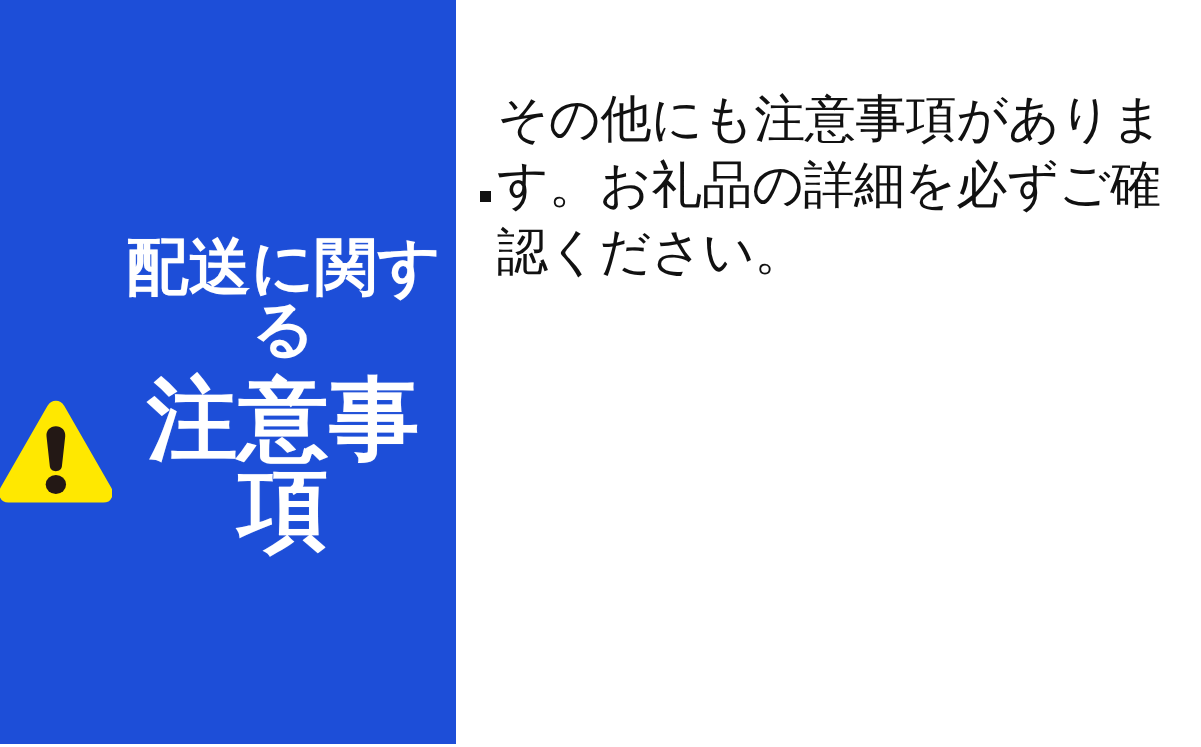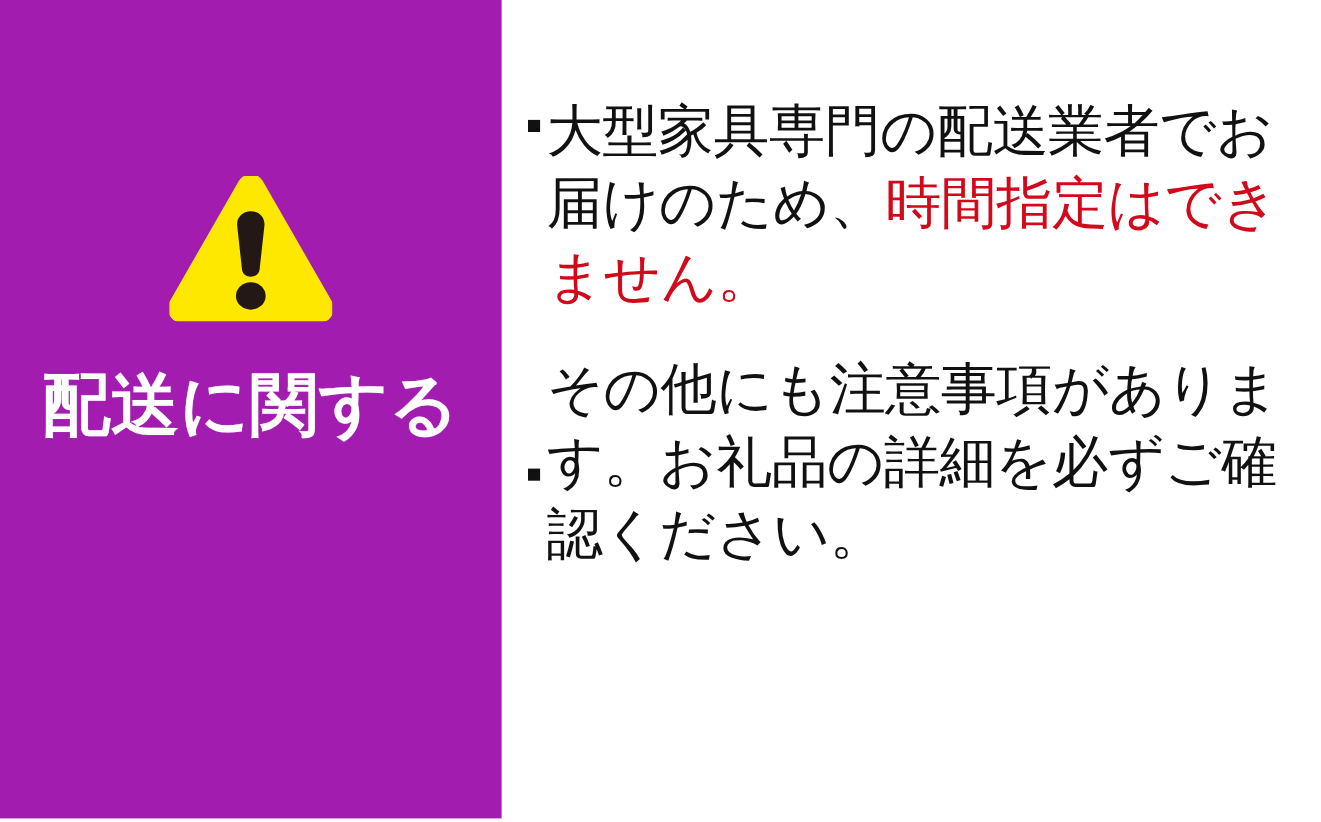--- a/index.html
+++ b/index.html
@@ -20,23 +20,22 @@
     overflow: hidden;
   }
 
   
   .red-panel {
     position: absolute;
     left: 0px;
     top: 0px;
     width: 456px;
     height: 744px;
-    background: #a21caf;
+    background: #1d4ed8;
     display: flex;
-    flex-direction: column;
     align-items: center;
   }
 
   .warning-icon {
     margin-top: 160px;
     width: 148px;
     height: 132px;
     display: block;
   }
 
@@ -124,32 +123,27 @@
                C81.6 89.0 78.2 91.5 74.0 91.5
                C69.8 91.5 66.4 89.0 66.0 85.0
                L61.6 45.0
                C61.0 37.6 66.4 32.0 74.0 32.0
                Z" fill="#231815"></path>
       <ellipse cx="74" cy="109" rx="13.5" ry="12.5" fill="#231815"></ellipse>
     </svg>
 
     <div class="headline">
       <span class="headline-line1">配送に関する</span>
+      <span class="headline-line2">注意事項</span>
     </div>
 
   </div>
 
   <div class="notes">
 
-    <div class="note-item">
-      <span class="bullet-square"></span>
-      <div class="note-text">
-        <span>大型家具専門の配送業者でお届けのため、</span><span class="em-red">時間指定はできません。</span>
-      </div>
-    </div>
 
 
     <div class="note-item">
       <span class="bullet-square"></span>
       <div class="note-text">
         <span>その他にも注意事項があります。お礼品の詳細を必ずご確認ください。</span>
       </div>
     </div>
 
   </div>

